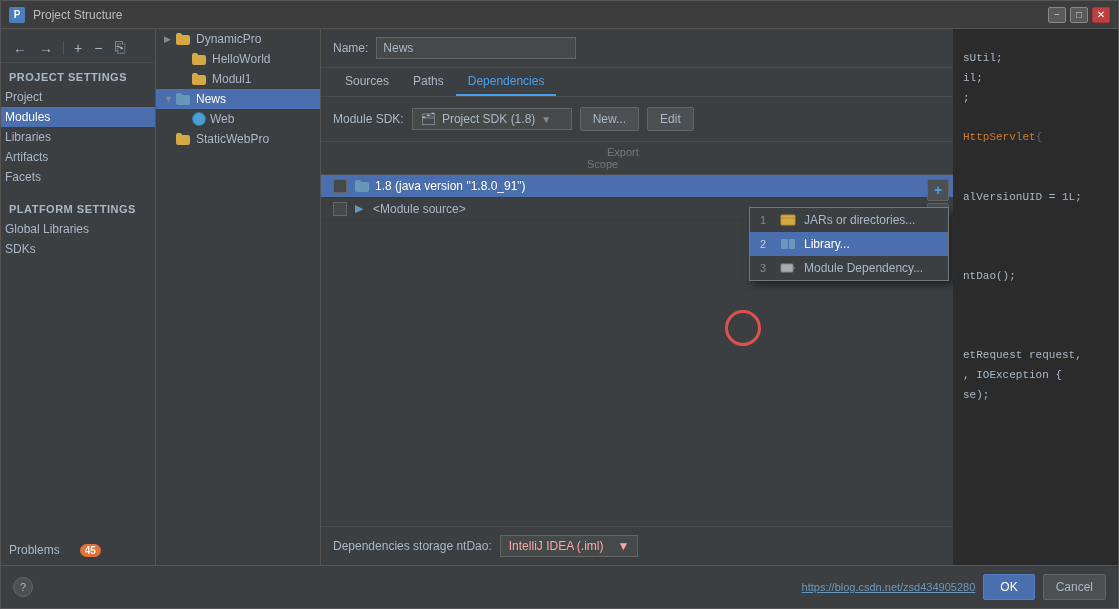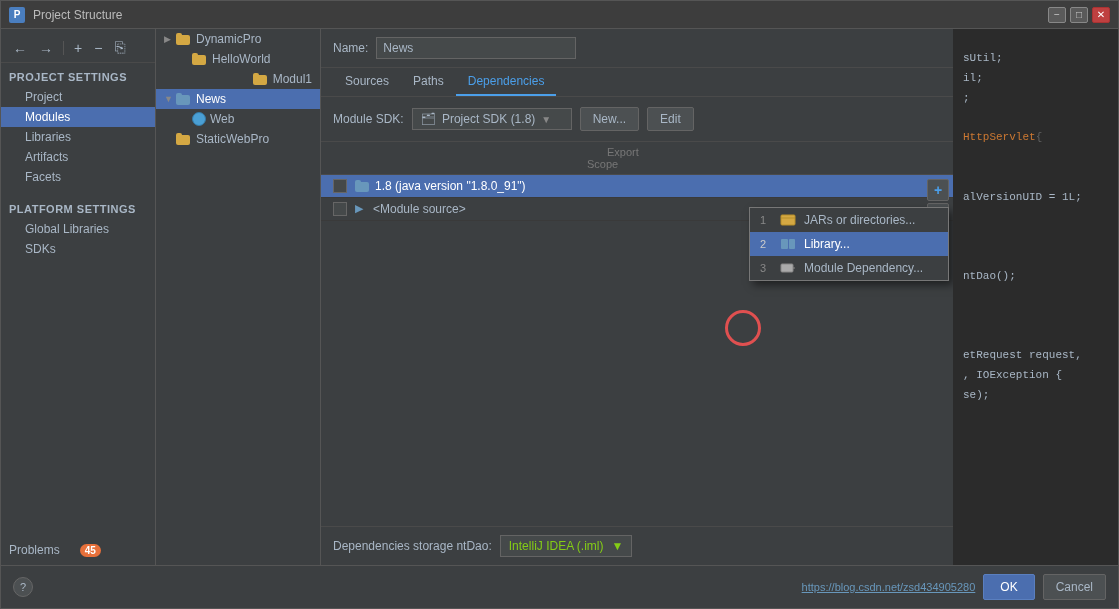--- a/index.html
+++ b/index.html
@@ -18,21 +18,21 @@
 
     .main-content { display: flex; flex: 1; overflow: hidden; }
 
     
     .sidebar { width: 155px; background: #3c3f41; border-right: 1px solid #555; display: flex; flex-direction: column; padding-top: 4px; }
     .nav-toolbar { display: flex; align-items: center; padding: 4px 8px; gap: 4px; border-bottom: 1px solid #4a4a4a; }
     .nav-btn { background: none; border: none; color: #a9b7c6; cursor: pointer; font-size: 14px; padding: 2px 4px; }
     .nav-separator { width: 1px; height: 14px; background: #555; margin: 0 2px; }
 
     .section-header { padding: 8px 8px 4px 8px; font-size: 11px; font-weight: bold; color: #a9b7c6; text-transform: uppercase; letter-spacing: 0.5px; }
-    .sidebar-item { padding: 3px 8px 3px 24px; cursor: pointer; color: #a9b7c6; font-size: 12px; }
+    .sidebar-item { padding: 3px 8px 3px 4px; cursor: pointer; color: #a9b7c6; font-size: 12px; }
     .sidebar-item.active { background: #4b6eaf; color: white; }
     .tree-item { display: flex; align-items: center; padding: 3px 8px; cursor: pointer; color: #a9b7c6; font-size: 12px; white-space: nowrap; }
     .tree-item.selected { background: #4b6eaf; color: white; }
     .tree-arrow { display: inline-block; width: 12px; font-size: 9px; color: #888; }
     .folder-icon { display: inline-block; width: 16px; height: 12px; margin-right: 4px; position: relative; }
     .folder-icon::before { content: ''; display: inline-block; width: 14px; height: 10px; background: #d4a843; border-radius: 0 2px 2px 2px; position: absolute; top: 2px; left: 0; }
     .folder-icon::after { content: ''; display: inline-block; width: 6px; height: 3px; background: #d4a843; border-radius: 2px 2px 0 0; position: absolute; top: 0; left: 0; }
     .folder-icon.module::before { background: #6897bb; }
     .folder-icon.module::after { background: #6897bb; }
 
@@ -66,21 +66,21 @@
 
     .dep-folder { display: inline-block; width: 16px; height: 12px; margin-right: 4px; position: relative; }
     .dep-folder::before { content: ''; display: inline-block; width: 14px; height: 10px; background: #6897bb; border-radius: 0 2px 2px 2px; position: absolute; top: 2px; left: 0; }
     .dep-folder::after { content: ''; display: inline-block; width: 6px; height: 3px; background: #6897bb; border-radius: 2px 2px 0 0; position: absolute; top: 0; left: 0; }
     .side-btn { background: #4c5052; border: 1px solid #646464; color: #a9b7c6; width: 22px; height: 22px; display: flex; align-items: center; justify-content: center; cursor: pointer; font-size: 14px; border-radius: 2px; }
     .side-btn.plus-btn { color: #4b9fea; font-weight: bold; }
     .side-btn.edit-btn { font-size: 10px; margin-top: 4px; }
 
     .dep-storage-row { display: flex; align-items: center; gap: 8px; padding: 8px 12px; border-top: 1px solid #4a4a4a; }
     .dep-storage-label { color: #a9b7c6; font-size: 12px; }
-    .dep-storage-select { background: #45494a; border: 1px solid #646464; color: #84cc16; padding: 3px 8px; font-size: 12px; display: flex; align-items: center; gap: 8px; cursor: pointer; }
+    .dep-storage-select { background: #45494a; border: 1px solid #646464; color: #fca5a5; padding: 3px 8px; font-size: 12px; display: flex; align-items: center; gap: 14px; cursor: pointer; }
 
     .dialog-footer { background: #3c3f41; border-top: 1px solid #555; padding: 8px 12px; display: flex; align-items: center; justify-content: flex-end; gap: 8px; }
     .footer-left { flex: 1; display: flex; align-items: center; }
     .help-btn { width: 20px; height: 20px; border-radius: 50%; border: 1px solid #666; color: #a9b7c6; display: flex; align-items: center; justify-content: center; font-size: 11px; cursor: pointer; background: #4c5052; }
     .footer-link { color: #6897bb; font-size: 11px; text-decoration: underline; cursor: pointer; }
     .btn-primary { background: #4b6eaf; border: 1px solid #5a7fbf; color: white; padding: 5px 16px; font-size: 12px; cursor: pointer; border-radius: 2px; }
     .btn-cancel { background: #4c5052; border: 1px solid #646464; color: #a9b7c6; padding: 5px 12px; font-size: 12px; cursor: pointer; border-radius: 2px; }
 
     
     .dropdown-popup { position: absolute; right: 0; top: 28px; background: #3c3f41; border: 1px solid #777; box-shadow: 4px 4px 8px rgba(0,0,0,0.5); z-index: 100; width: 200px; }
@@ -142,21 +142,21 @@
       <div class="tree-item">
         <span class="tree-arrow">▶</span>
         <span class="folder-icon"></span>
         <span>DynamicPro</span>
       </div>
       <div class="tree-item" style="padding-left:24px;">
         <span class="tree-arrow"></span>
         <span class="folder-icon"></span>
         <span>HelloWorld</span>
       </div>
-      <div class="tree-item" style="padding-left:24px;justify-content:flex-end;">
+      <div class="tree-item" style="padding-left:24px;">
         <span class="tree-arrow"></span>
         <span class="folder-icon"></span>
         <span>Modul1</span>
       </div>
       <div class="tree-item selected">
         <span class="tree-arrow">▼</span>
         <span class="folder-icon module"></span>
         <span>News</span>
       </div>
       <div class="tree-item" style="padding-left:24px;">

